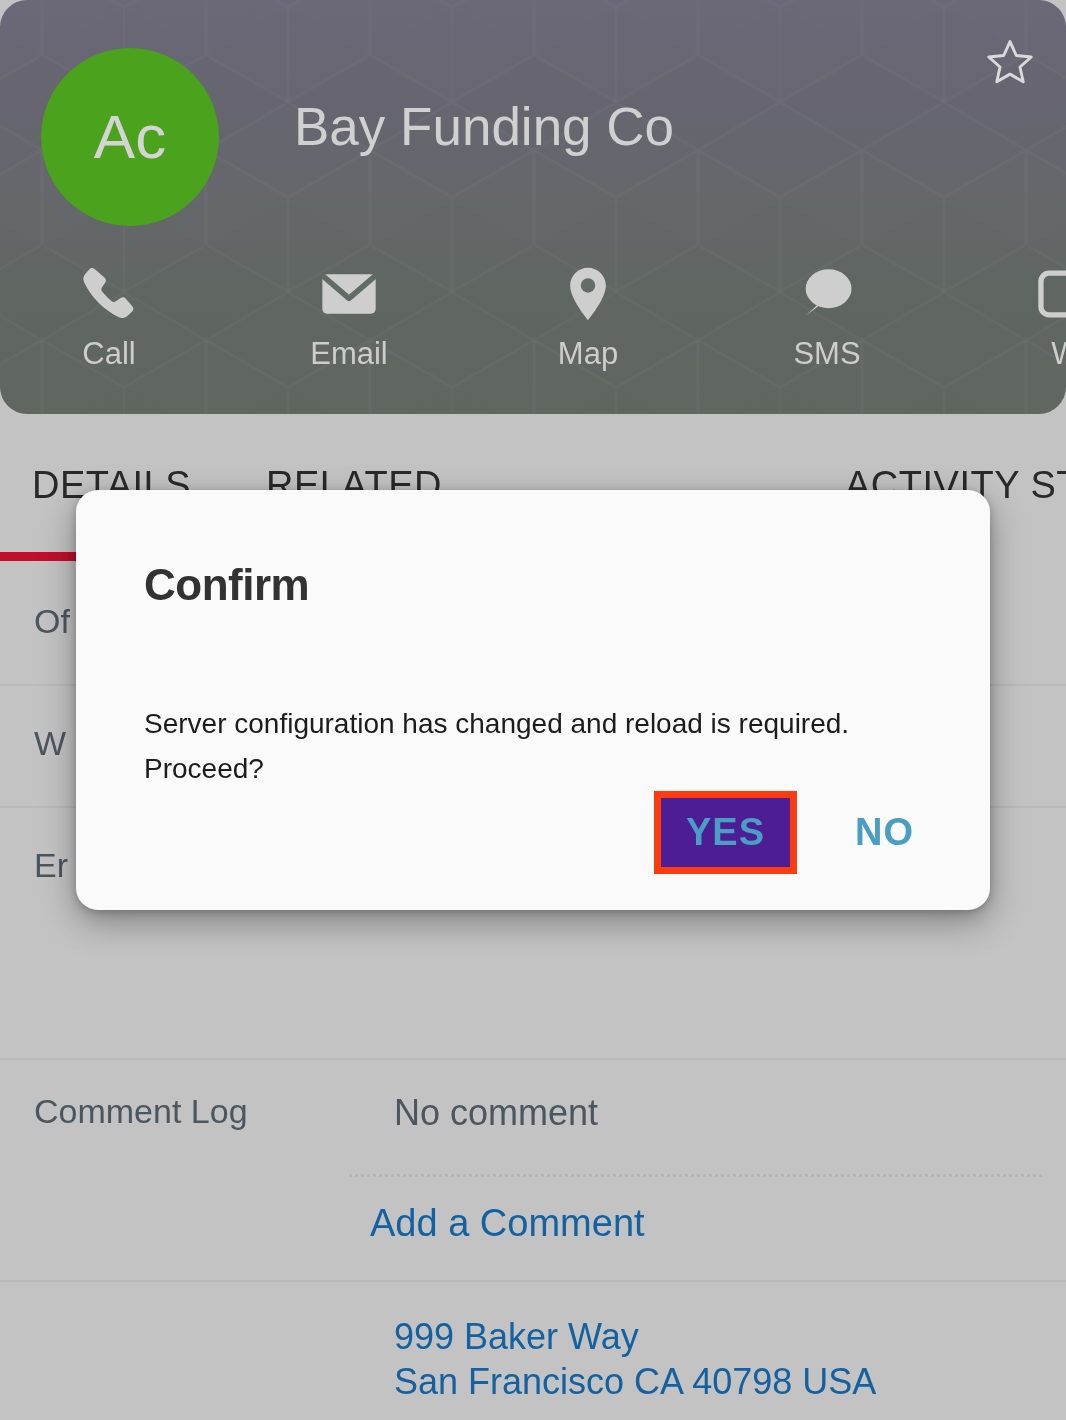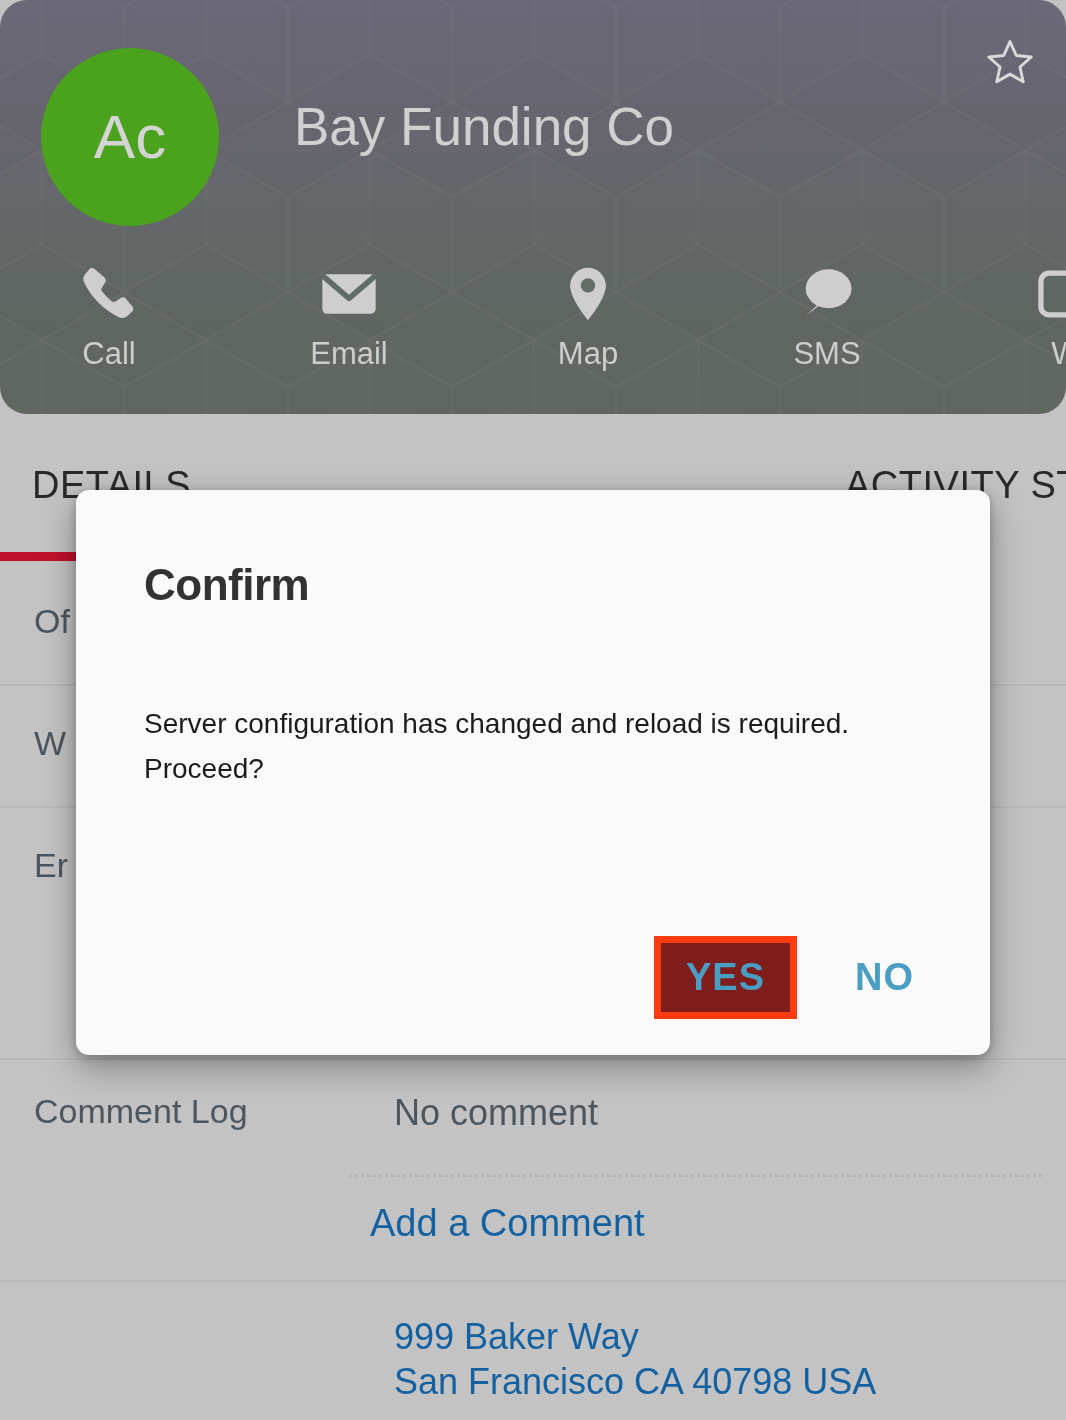--- a/index.html
+++ b/index.html
@@ -205,23 +205,23 @@
   .scrim {
     position: absolute;
     left: 0; top: 0;
     width: 1066px; height: 1420px;
     background: rgba(0,0,0,0.035);
     pointer-events: none;
   }
   .dialog {
     position: absolute;
     left: 76px; top: 490px;
-    width: 914px; height: 565px;
+    width: 914px; height: 420px;
     background: #fafafa;
-    border-radius: 13px;
+    border-radius: 22px;
     box-shadow: 0 12px 34px rgba(0,0,0,0.34), 0 2px 8px rgba(0,0,0,0.22);
     box-sizing: border-box;
   }
   .dlg-title {
     position: absolute;
     left: 68px; top: 70px;
     font-size: 44px;
     font-weight: bold;
     color: #323232;
     letter-spacing: -0.5px;
@@ -248,21 +248,21 @@
     color: #4A9EC4;
     background: transparent;
     border: none;
     padding: 14px 26px;
     cursor: pointer;
     font-family: "Liberation Sans", sans-serif;
   }
   .dlg-btn.highlight {
     outline: 7px solid #FA3C10;
     outline-offset: -1px;
-    background: #7f1d1d;
+    background: #4c1d95;
   }
 </style>
 </head>
 <body>
 
 <div id="screen">
 
   <div class="header">
 
     <svg class="hexpattern" viewBox="0 0 1160 500" preserveAspectRatio="none">
@@ -344,20 +344,21 @@
         <span class="lbl">W</span>
       </div>
 
     </div>
   </div>
 
   <div class="body">
 
     <div class="tabbar">
       <div class="tab t0">DETAILS</div>
+      <div class="tab t1">RELATED</div>
       <div class="tab t3">ACTIVITY STR</div>
       <div class="tab-underline"></div>
     </div>
 
     <div class="rows">
 
       <div class="row row-a">
         <span class="label">Of</span>
         <span class="value"></span>
       </div>

